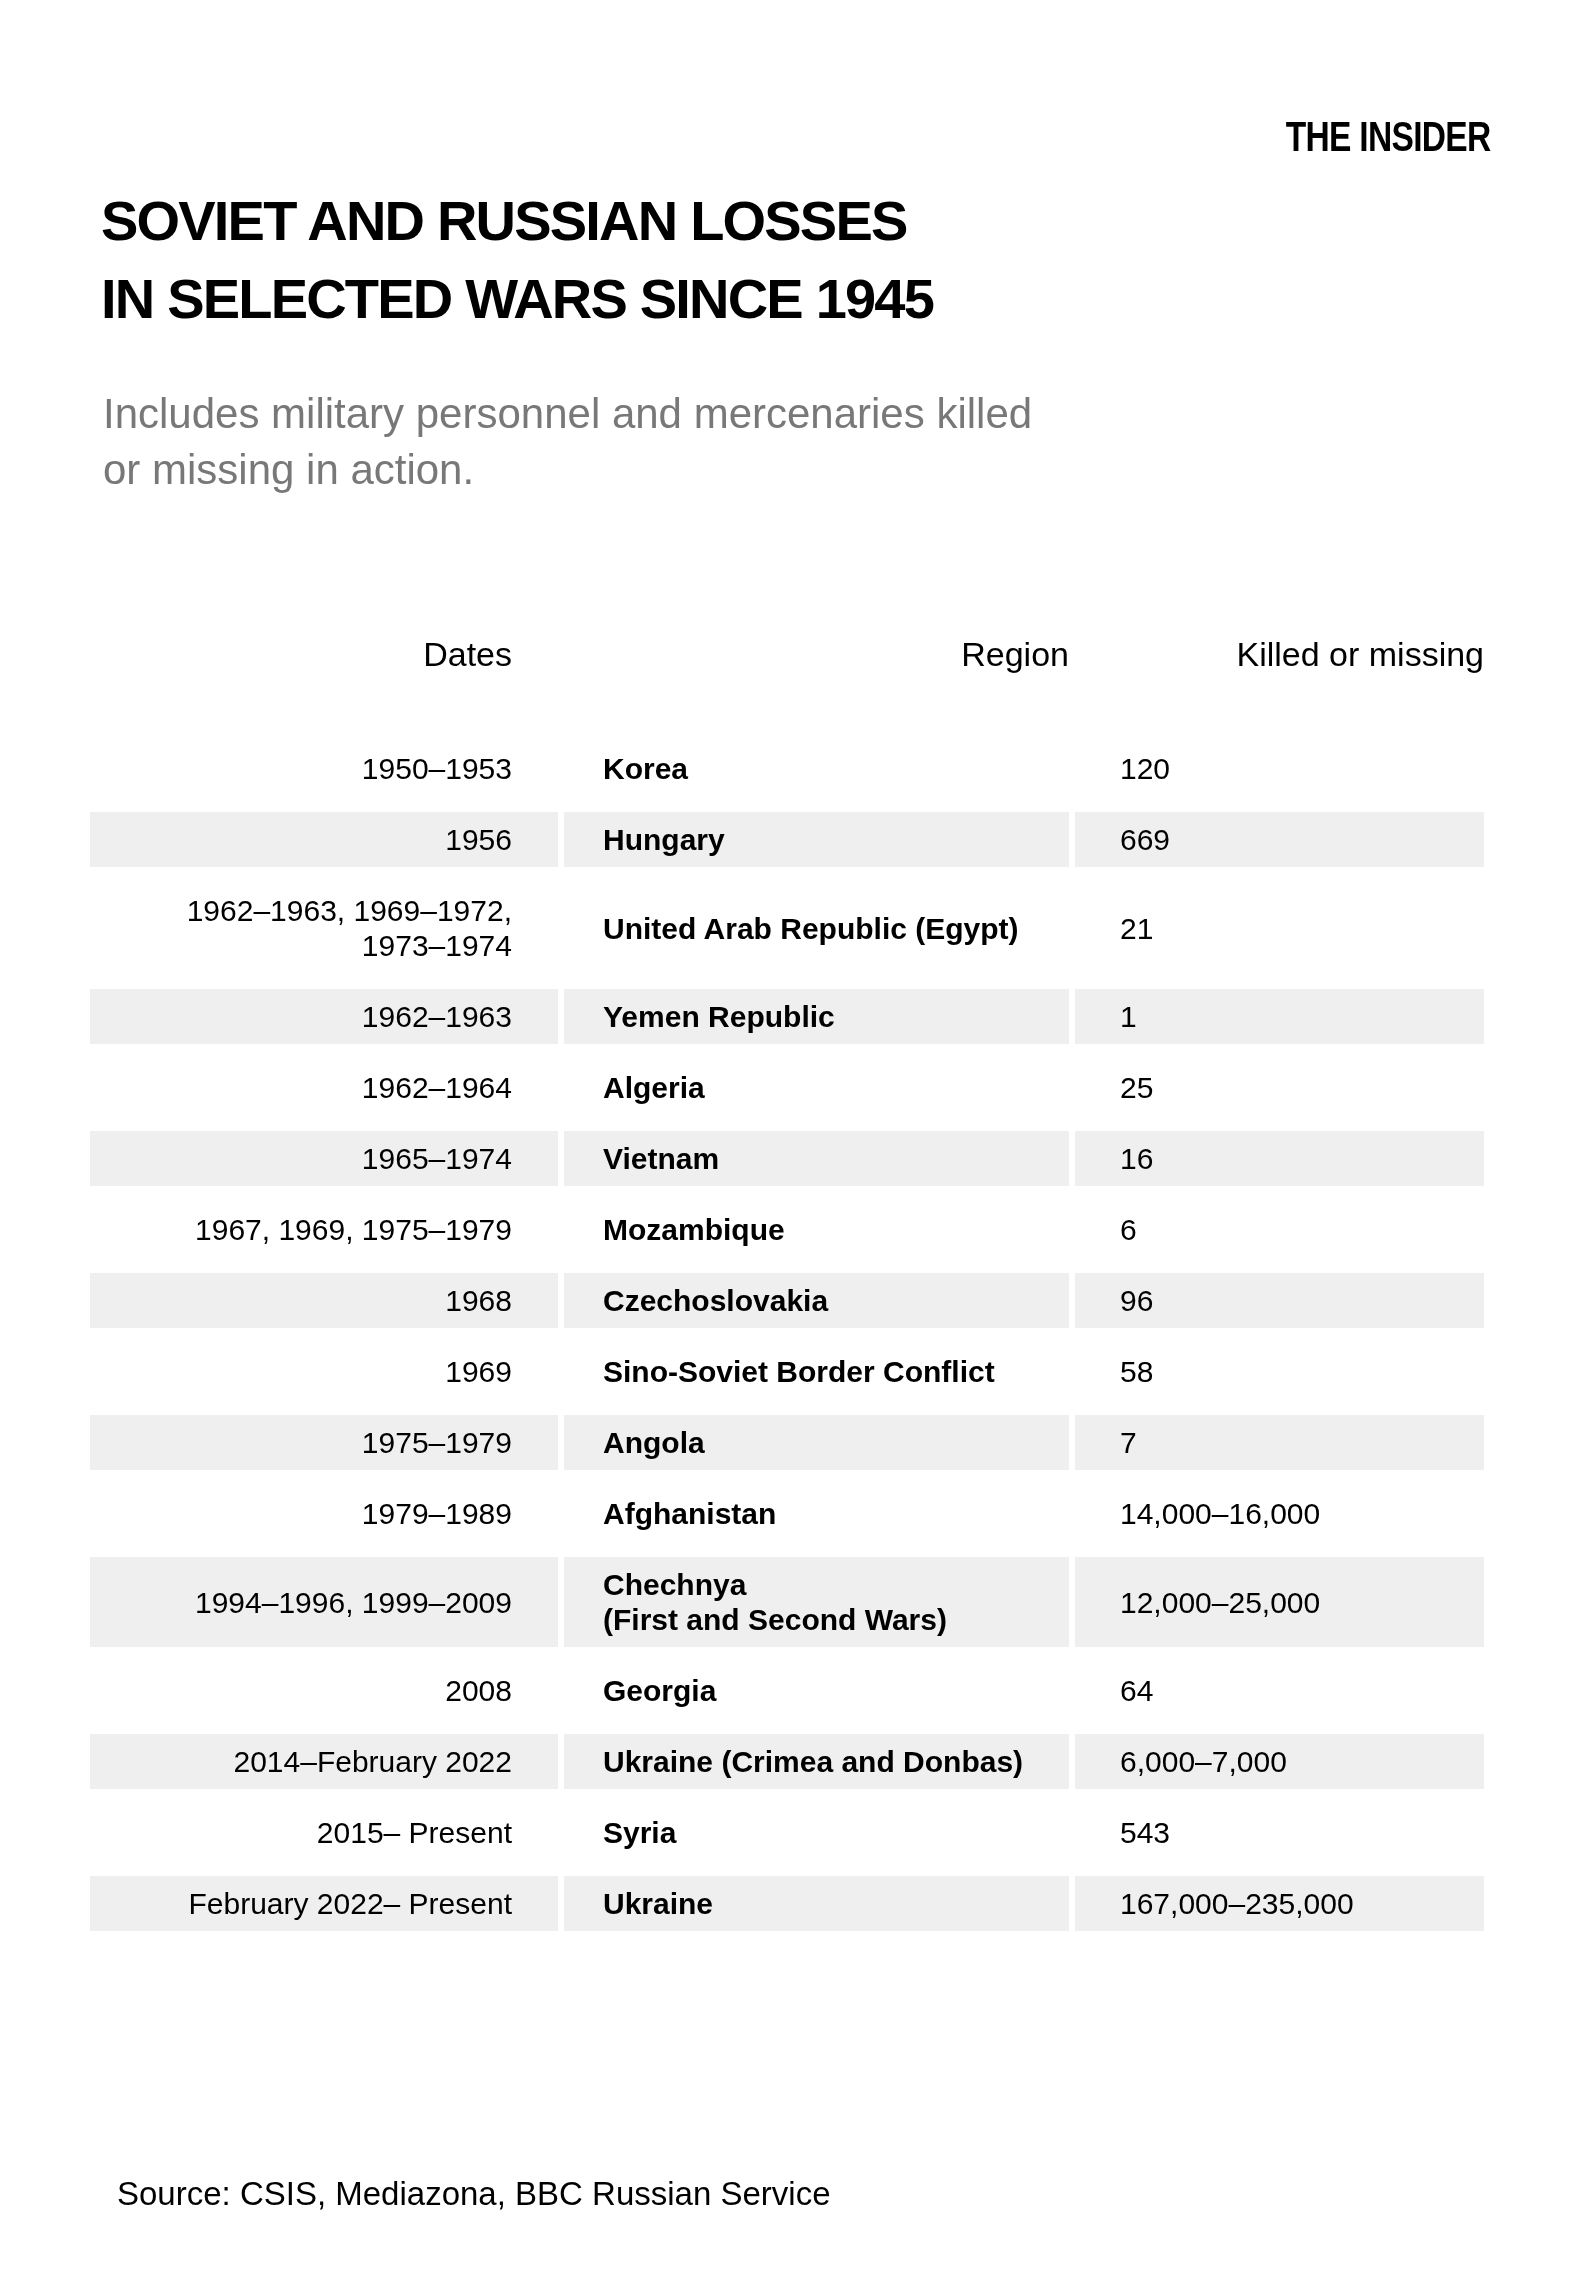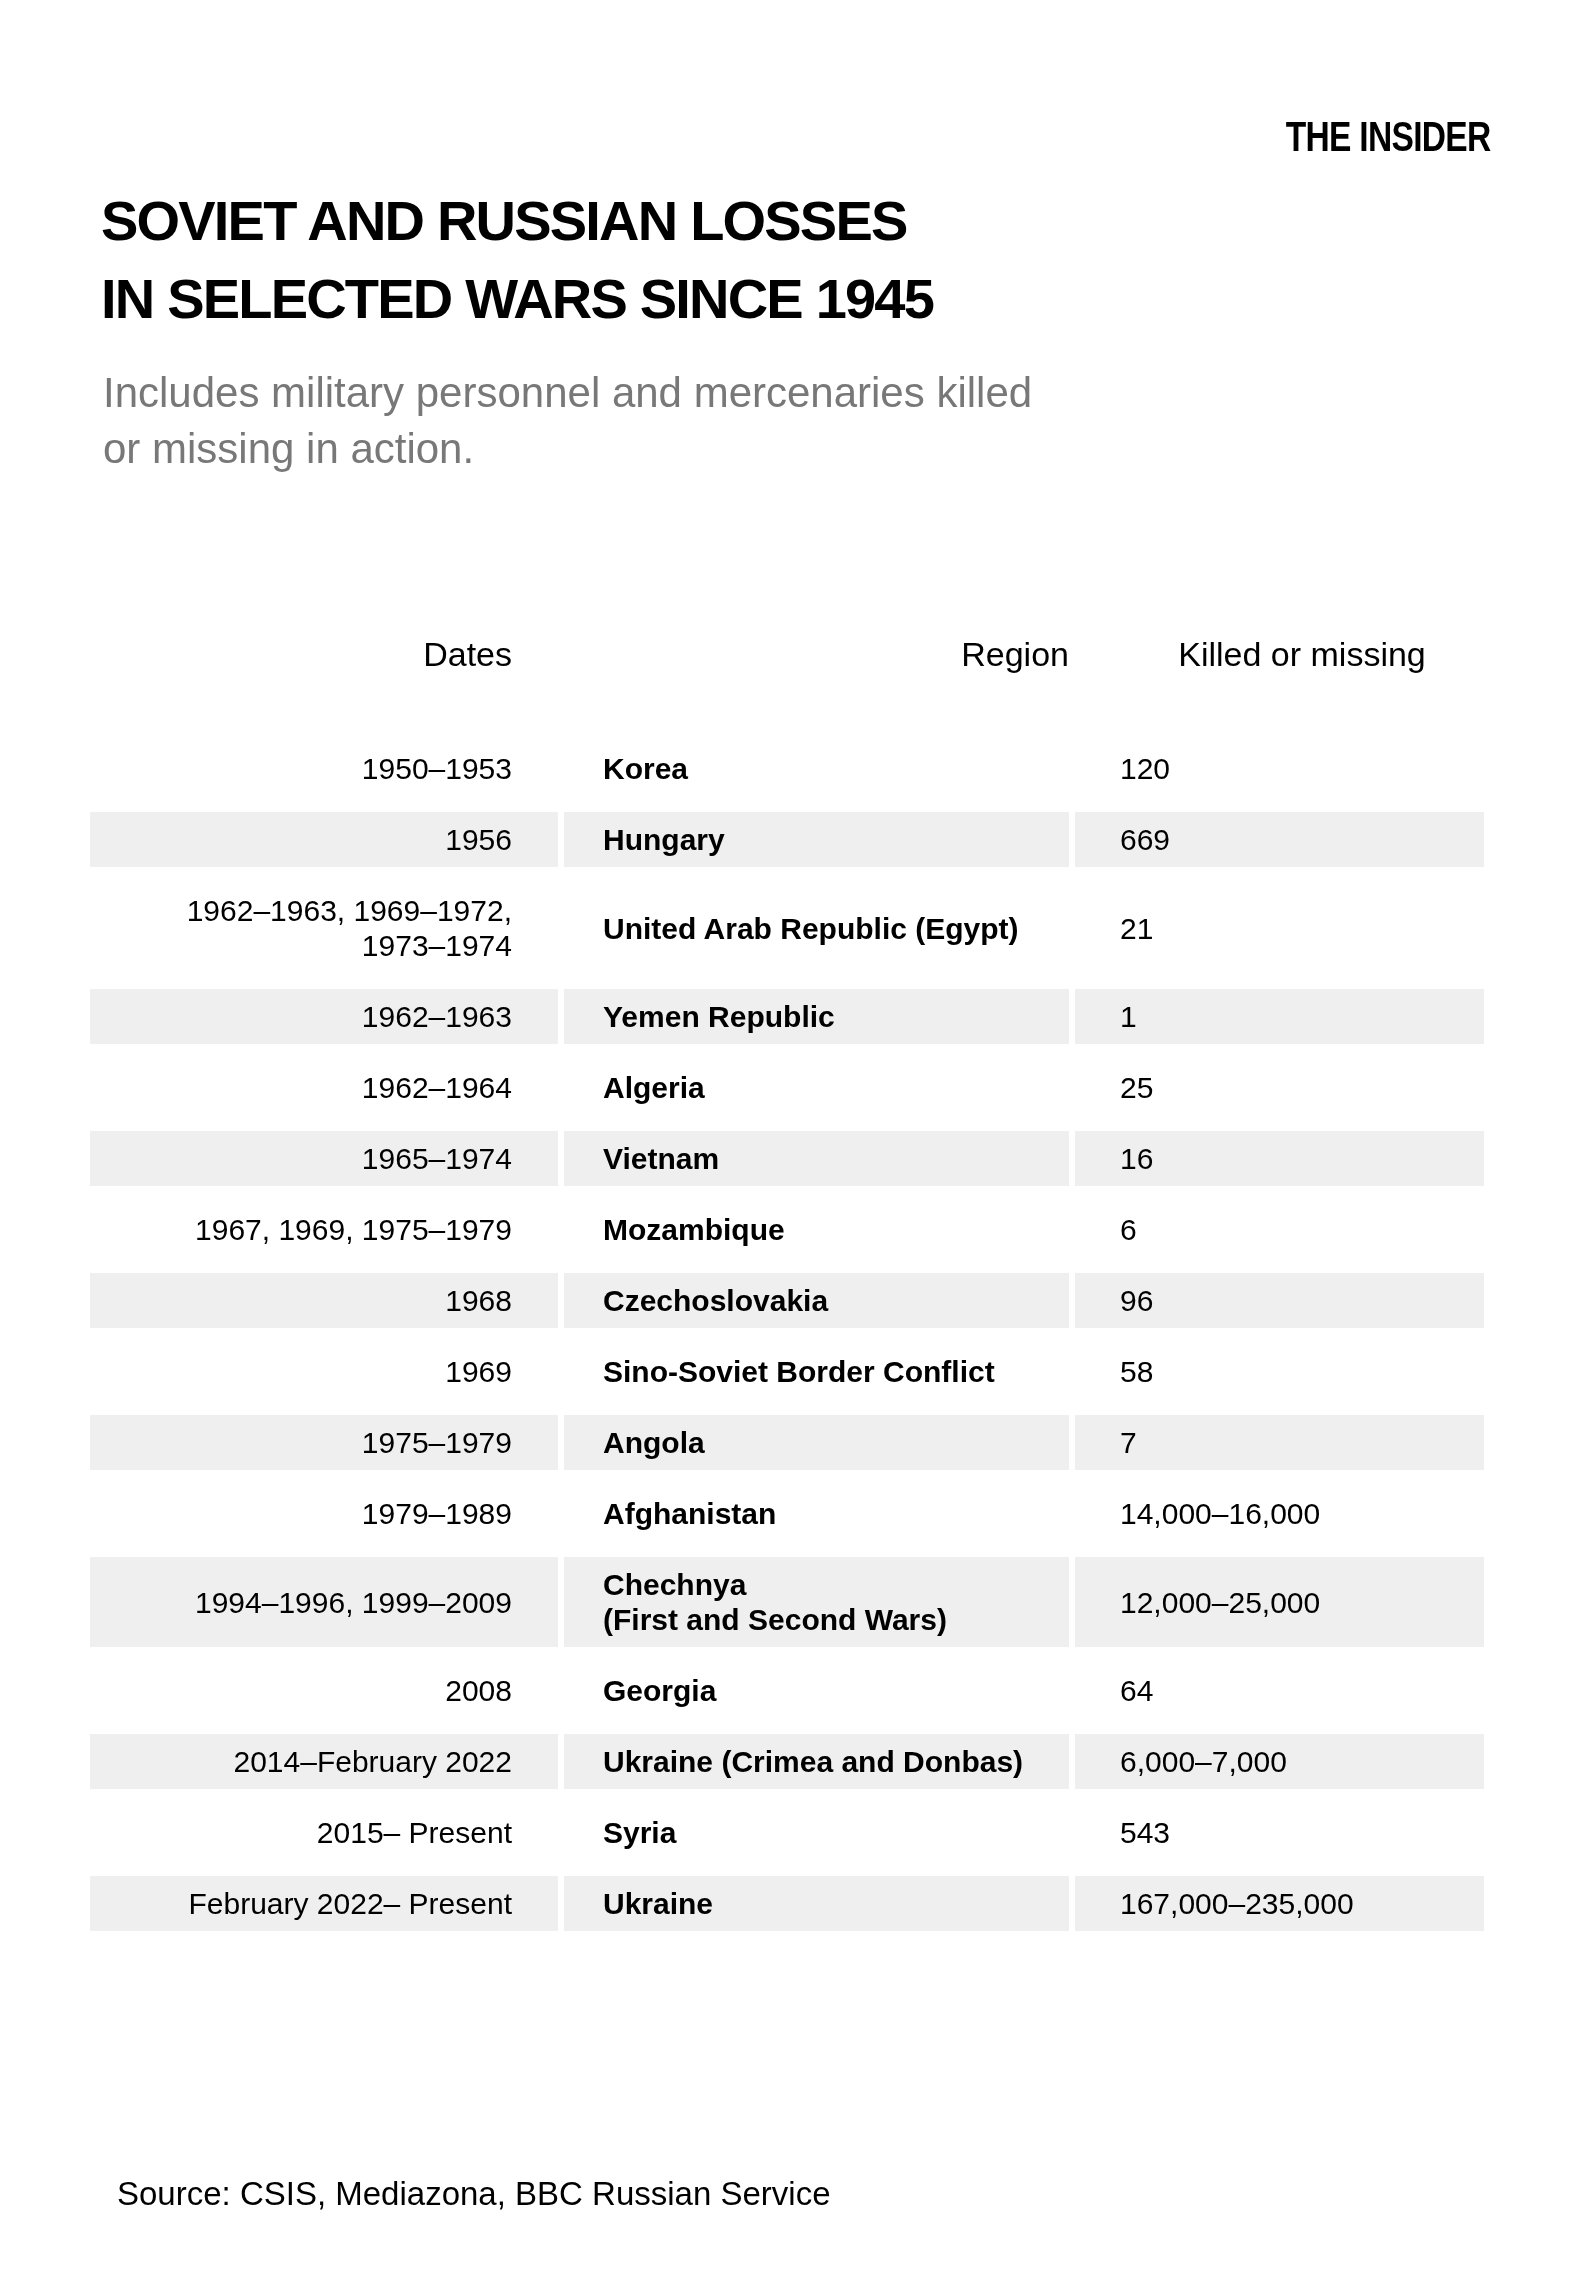--- a/index.html
+++ b/index.html
@@ -28,21 +28,21 @@
     top: 182px;
     font-size: 56px;
     font-weight: bold;
     line-height: 78px;
     letter-spacing: -1.8px;
     white-space: nowrap;
   }
   .subtitle {
     position: absolute;
     left: 103px;
-    top: 365px;
+    top: 386px;
     font-size: 42px;
     line-height: 56px;
     color: #787878;
     white-space: nowrap;
   }
   table.data-table {
     position: absolute;
     left: 84px;
     top: 606px;
     border-collapse: separate;
@@ -53,21 +53,21 @@
   col.c-region { width: 505px; }
   col.c-killed { width: 409px; }
   th {
     font-size: 34px;
     font-weight: normal;
     padding: 13px 0 51px 0;
     white-space: nowrap;
   }
   th.h-dates  { text-align: right;  padding-right: 46px; }
   th.h-region { text-align: right; }
-  th.h-killed { text-align: center;   padding-left: 45px; }
+  th.h-killed { text-align: right;   padding-left: 45px; }
   td {
     font-size: 30px;
     line-height: 35px;
     padding: 10px 0;
     white-space: pre-line;
     vertical-align: middle;
   }
   td.td-dates  { text-align: right; padding-right: 46px; }
   td.td-region { text-align: left;  padding-left: 39px; font-weight: bold; }
   td.td-killed { text-align: left;  padding-left: 45px; }

